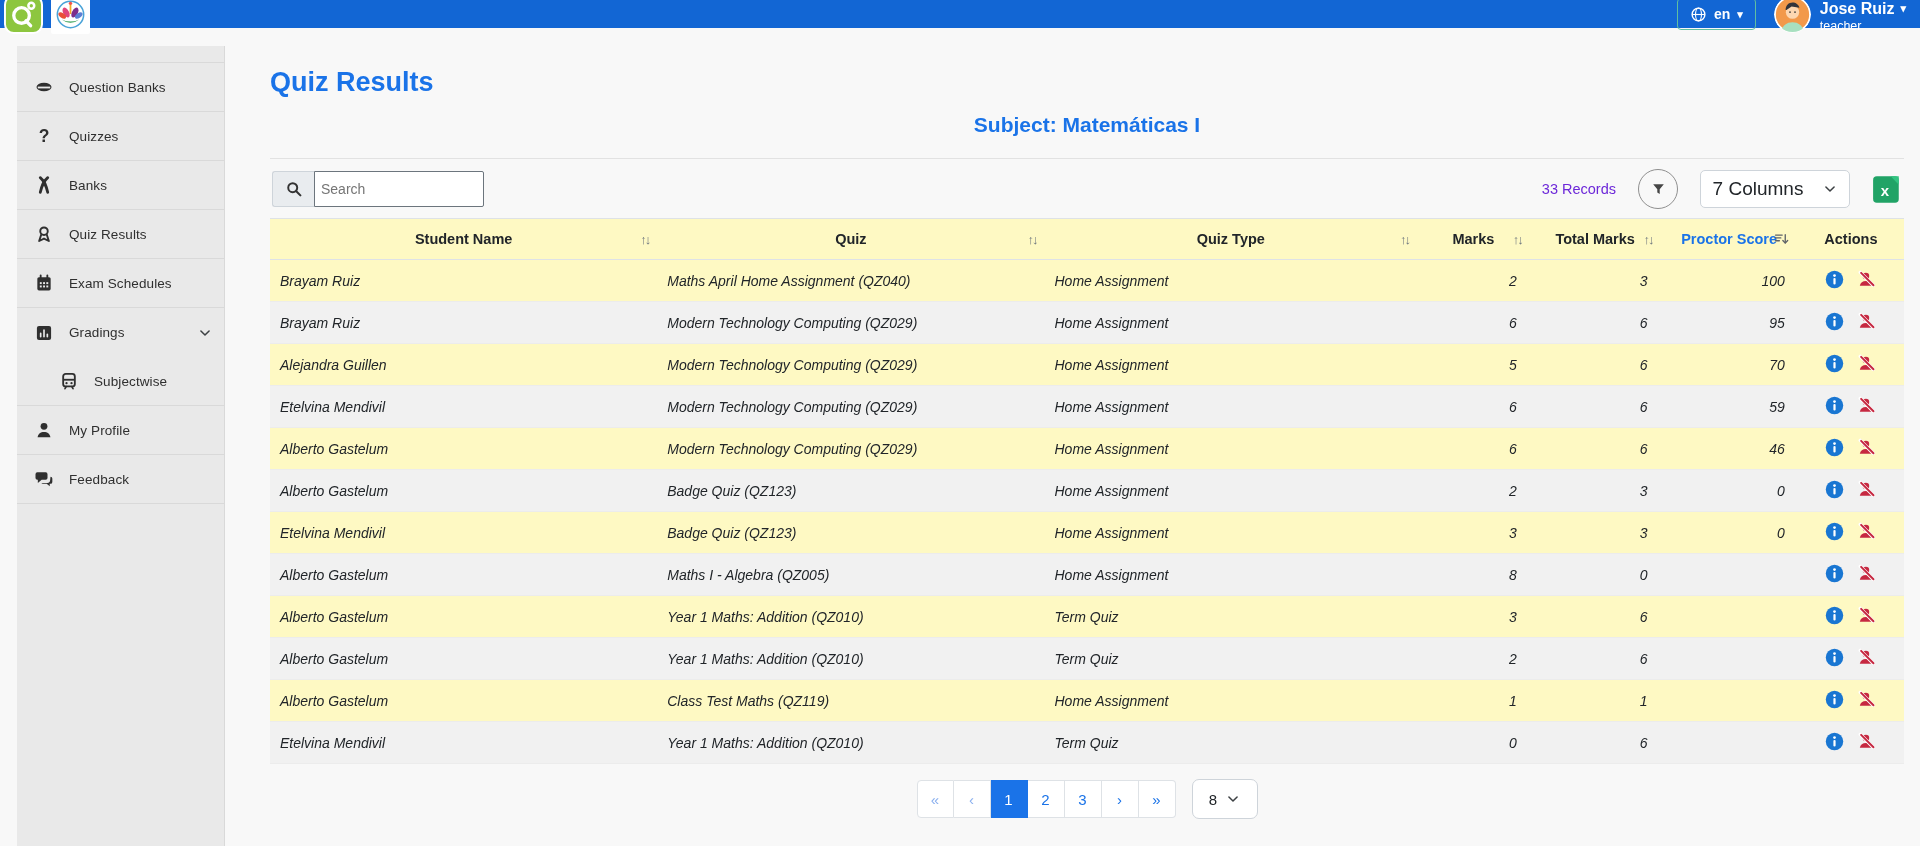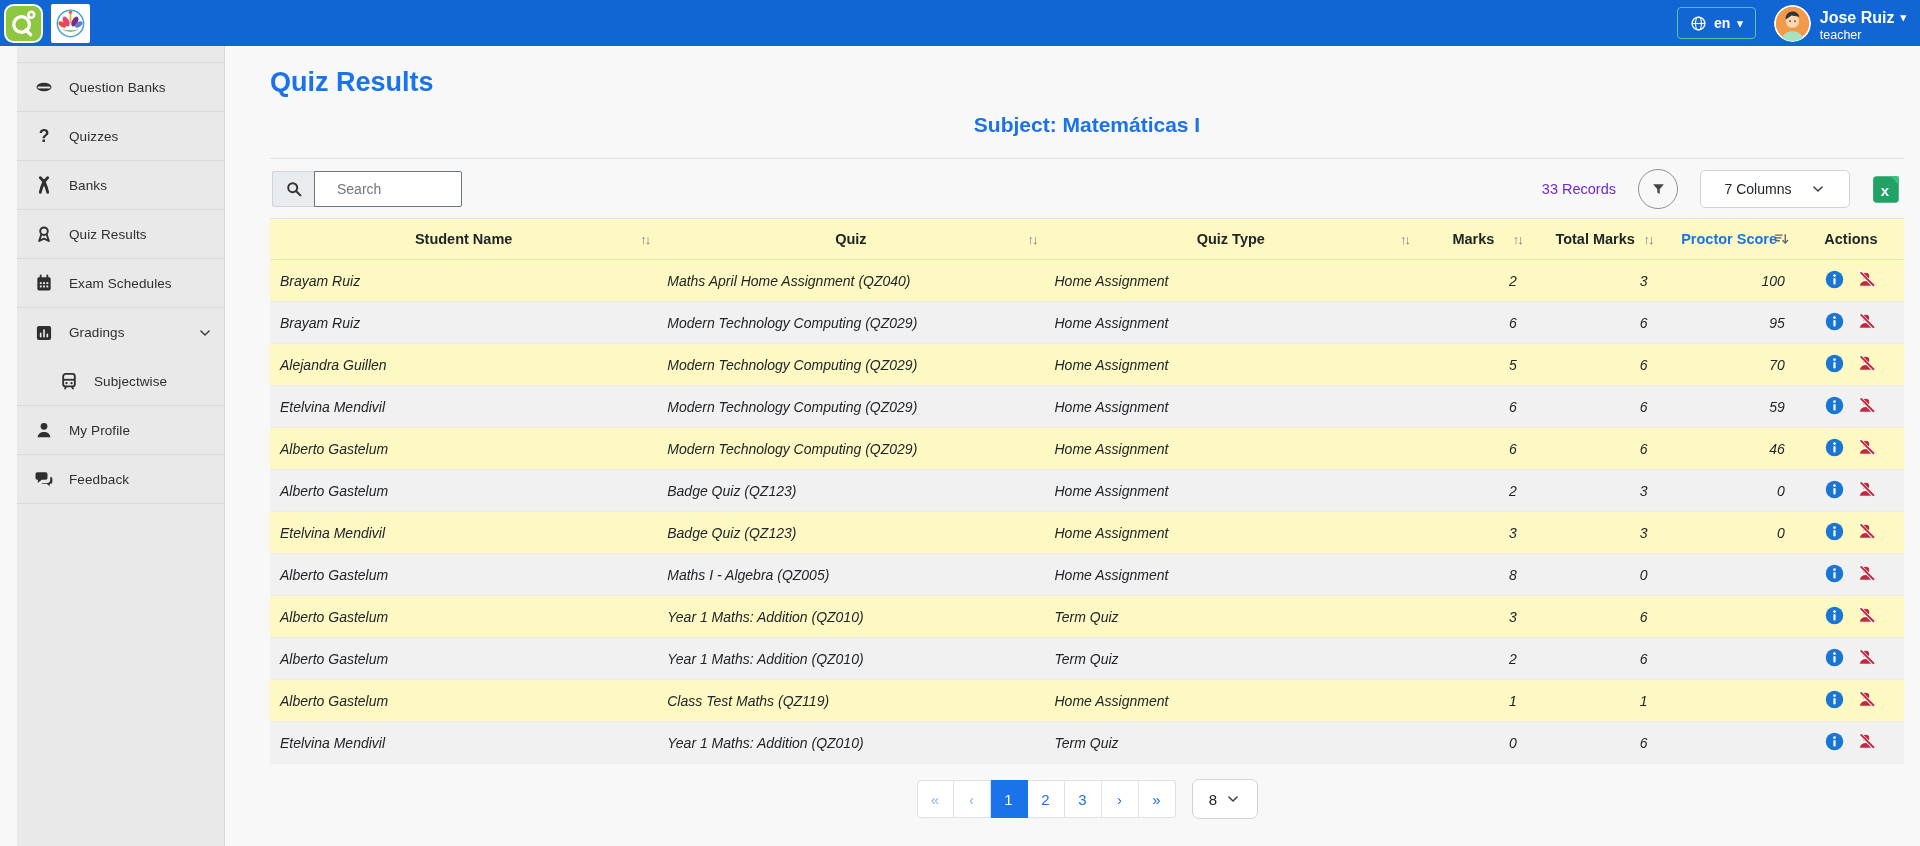--- a/index.html
+++ b/index.html
@@ -1,20 +1,20 @@
 <!DOCTYPE html>
 <html style="--topbar: #1266d4; --accent-blue: #1a73e8; --sidebar-bg: #e9e9e9; --sidebar-active-bg: #d4d4d4; --row-stripe: #f1f1f1; --table-border: #dee2e6; --info-icon: #1976d2; --danger-icon: #c62841; --excel-green: #21a366;"><head>
 <meta charset="utf-8">
 <style>
   * { margin:0; padding:0; box-sizing:border-box; }
   html,body { width:1920px; height:846px; overflow:hidden; background:#f8f8f8;
     font-family:"Liberation Sans", sans-serif; }
 
   
-  .topbar { position:absolute; top:0; left:0; width:1920px; height:46px;
+  .topbar { position:absolute; top:0; left:0; width:1920px; height:28px;
     background:var(--topbar,#1266d4); display:flex; align-items:center;
     justify-content:space-between; padding:0 14px 0 4px; z-index:5; }
   .brand { display:flex; align-items:center; gap:8px; }
   .logo-box { width:39px; height:39px; display:block; }
   .topbar-right { display:flex; align-items:center; gap:18px; }
   .lang-btn { display:flex; align-items:center; gap:7px; height:32px; padding:0 12px;
     background:transparent; border:1px solid #5fbfa0; border-radius:4px; color:#fff;
     font-size:14px; font-weight:bold; cursor:pointer; font-family:inherit; }
   .caret { color:#fff; font-size:11px; line-height:1; }
   .user-chip { display:flex; align-items:flex-end; gap:9px; color:#fff; }
@@ -43,31 +43,31 @@
 
   .table-card { margin-top:21px; border-top:1px solid #e2e2e2; }
 
   
   .toolbar { display:flex; align-items:center; justify-content:space-between; padding:10px 2px 9px 2px; }
   .search-group { display:flex; }
   .search-addon { width:42px; height:36px; background:#e9ecef; border:1px solid #ced4da;
     border-right:none; border-radius:3px 0 0 3px; display:flex; align-items:center;
     justify-content:center; cursor:pointer; }
   .search-addon svg { width:18px; height:18px; }
-  .search-input { width:148px; height:36px; border:1px solid #6c757d; border-radius:0 2px 2px 0;
-    padding:0 22px; font-size:14px; font-family:inherit; color:#ef4444; background:#fff; }
+  .search-input { width:170px; height:36px; border:1px solid #6c757d; border-radius:0 2px 2px 0;
+    padding:0 6px; font-size:14px; font-family:inherit; color:#ef4444; background:#fff; }
   .search-input::placeholder { color:#757575; }
   .toolbar-right { display:flex; align-items:center; gap:22px; }
   .records-label { font-size:14.5px; color:#6d28d9; }
   .filter-btn { width:40px; height:40px; border-radius:50%; border:1px solid #8f8f8f;
     background:transparent; display:flex; align-items:center; justify-content:center; cursor:pointer; }
   .filter-btn svg { width:17px; height:17px; }
   .col-select { width:150px; height:38px; background:#fff; border:1px solid #ced4da; border-radius:5px;
     display:flex; align-items:center; justify-content:center; gap:20px; cursor:pointer;
-    font-size:14px; color:#212529; }
+    font-size:19px; color:#212529; }
   .chev { width:14px; height:14px; }
   .excel-btn { width:30px; height:31px; border:none; background:transparent; cursor:pointer; padding:0; }
   .excel-btn svg { width:30px; height:31px; }
 
   
   table { width:100%; border-collapse:collapse; table-layout:fixed; background:#fef9c3; }
   thead th { border-top:1px solid var(--table-border,#dee2e6); border-bottom:1px solid var(--table-border,#dee2e6);
     height:41px; font-size:14.5px; font-weight:bold; color:#212529; position:relative; }
   .th-inner { display:flex; align-items:center; justify-content:center; }
   .th-label.sorted { color:var(--accent-blue,#1a73e8); }

